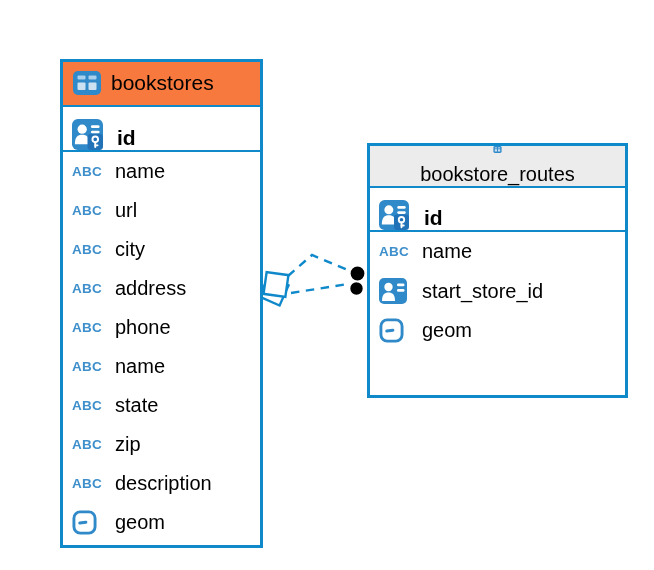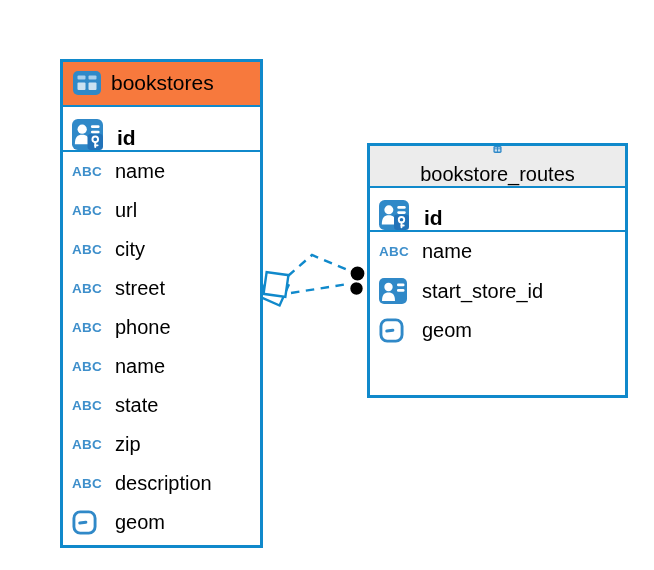--- a/index.html
+++ b/index.html
@@ -123,21 +123,21 @@
     <div class="crow">
       <span class="ic">
           <span class="abc">ABC</span>
         </span>
       <span>city</span>
     </div>
     <div class="crow">
       <span class="ic">
           <span class="abc">ABC</span>
         </span>
-      <span>street</span>
+      <span>address</span>
     </div>
     <div class="crow">
       <span class="ic">
           <span class="abc">ABC</span>
         </span>
       <span>phone</span>
     </div>
     <div class="crow">
       <span class="ic">
           <span class="abc">ABC</span>

